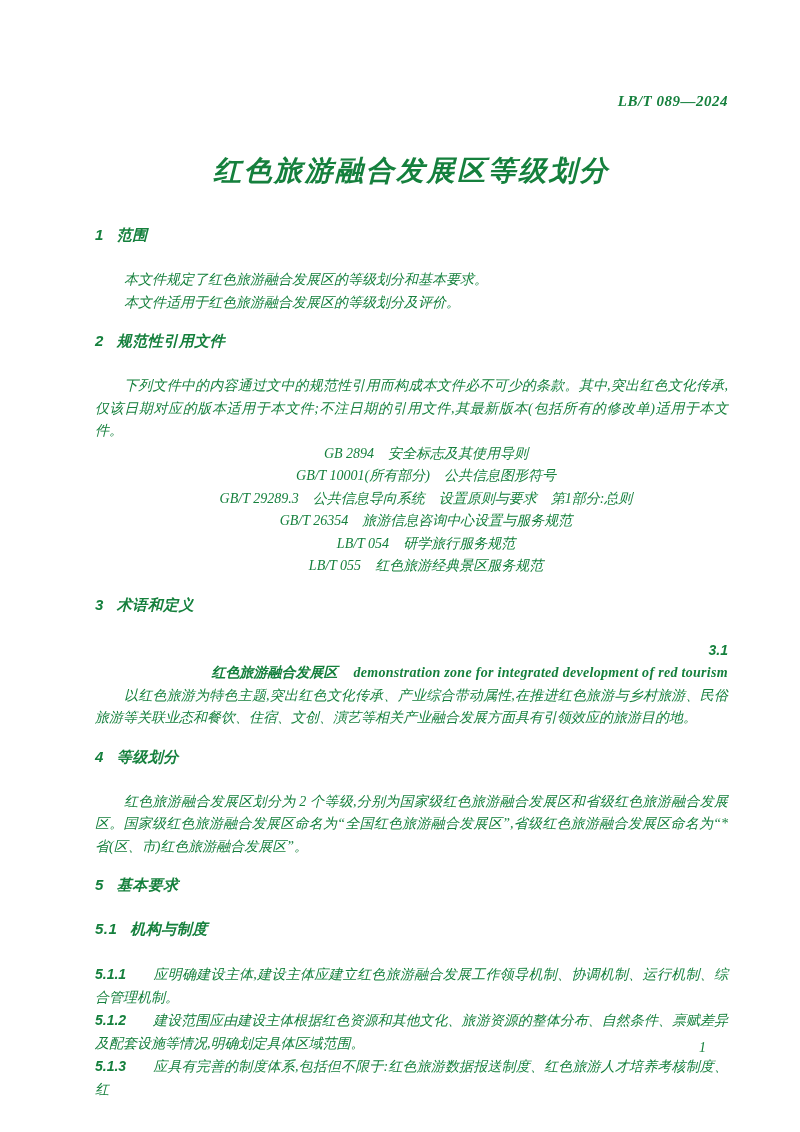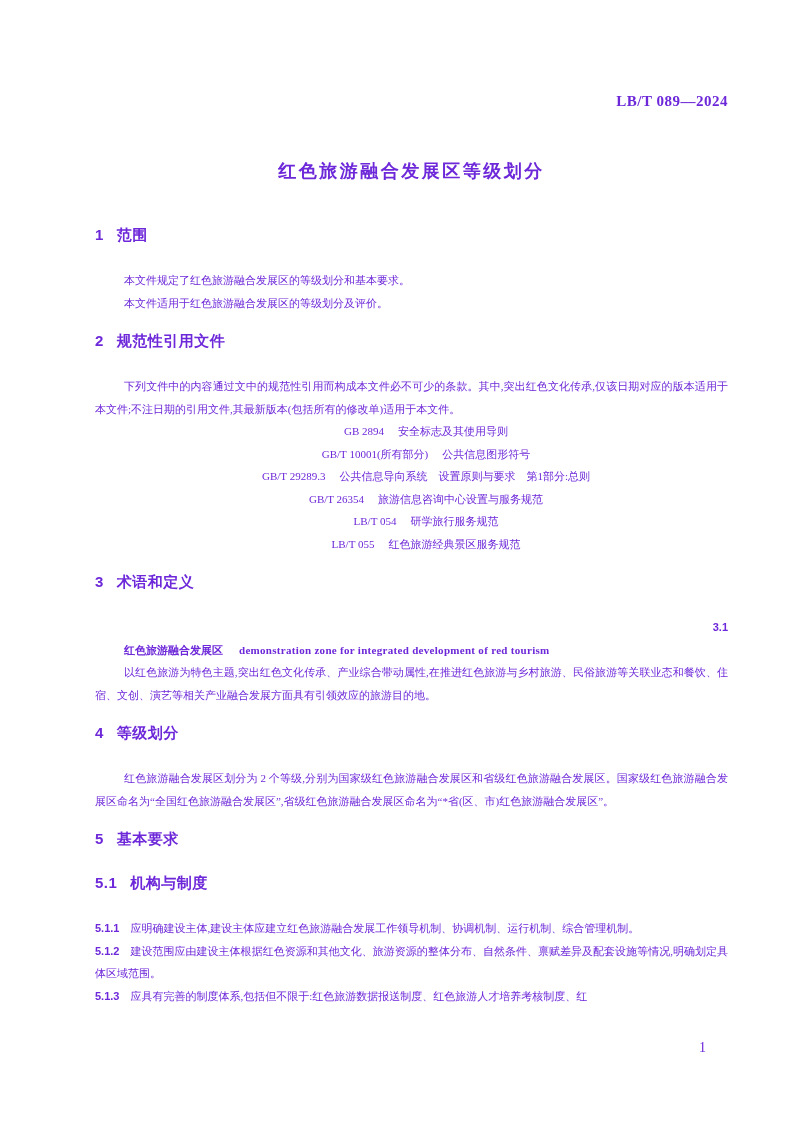--- a/index.html
+++ b/index.html
@@ -2,87 +2,88 @@
 <html><head>
 <meta charset="utf-8">
 <style>
   html, body { margin: 0; padding: 0; background: #ffffff; }
   .page {
     position: relative;
     width: 800px;
     height: 1132px;
     margin: 0 auto;
     background: #ffffff;
-    color: #6d28d9;
+    color: #15803d;
     font-family: "Liberation Serif", serif;
     overflow: hidden;
+    font-style: italic;
   }
   .content { padding: 93px 72px 0 95px; }
 
   .doc-code {
     text-align: right;
     font-family: "Liberation Serif", serif;
     font-weight: bold;
     font-size: 15px;
     line-height: 16px;
     letter-spacing: 0.5px;
   }
   .doc-title {
     margin: 49px 0 41px 0;
     text-align: center;
     font-family: "Liberation Sans", sans-serif;
     font-weight: bold;
-    font-size: 18px;
+    font-size: 28px;
     line-height: 26px;
     letter-spacing: 2.5px;
   }
 
   section { margin: 0; padding: 0; }
   .sec-h {
     margin: 17px 0 24px 0;
     font-family: "Liberation Sans", sans-serif;
     font-weight: bold;
     font-size: 15px;
     line-height: 20px;
     letter-spacing: 0.5px;
   }
   .sec-num { margin-right: 13px; }
 
   .body {
     margin: 0;
-    font-size: 11px;
+    font-size: 14px;
     line-height: 22.5px;
     text-align: justify;
   }
   .indent { text-indent: 29px; }
 
   .ref-line { text-align: center; padding-left: 29px; }
   .ref-code { margin-right: 14px; white-space: nowrap; }
 
   .term-num {
     font-family: "Liberation Sans", sans-serif;
     font-weight: bold;
     text-align: right;
   }
-  .term-line { padding-left: 29px; text-align: left; }
+  .term-line { padding-left: 29px; text-align: right; }
   .term-cn {
     font-family: "Liberation Sans", sans-serif;
     font-weight: bold;
     margin-right: 16px;
   }
   .term-en {
     font-family: "Liberation Serif", serif;
     font-weight: bold;
     letter-spacing: 0.3px;
   }
 
   .clause-num {
     font-family: "Liberation Sans", sans-serif;
     font-weight: bold;
-    margin-right: 11px;
+    margin-right: 27px;
     white-space: nowrap;
   }
 
   .page-num {
     position: absolute;
     top: 1040px;
     right: 94px;
     font-size: 14px;
     line-height: 16px;
   }

